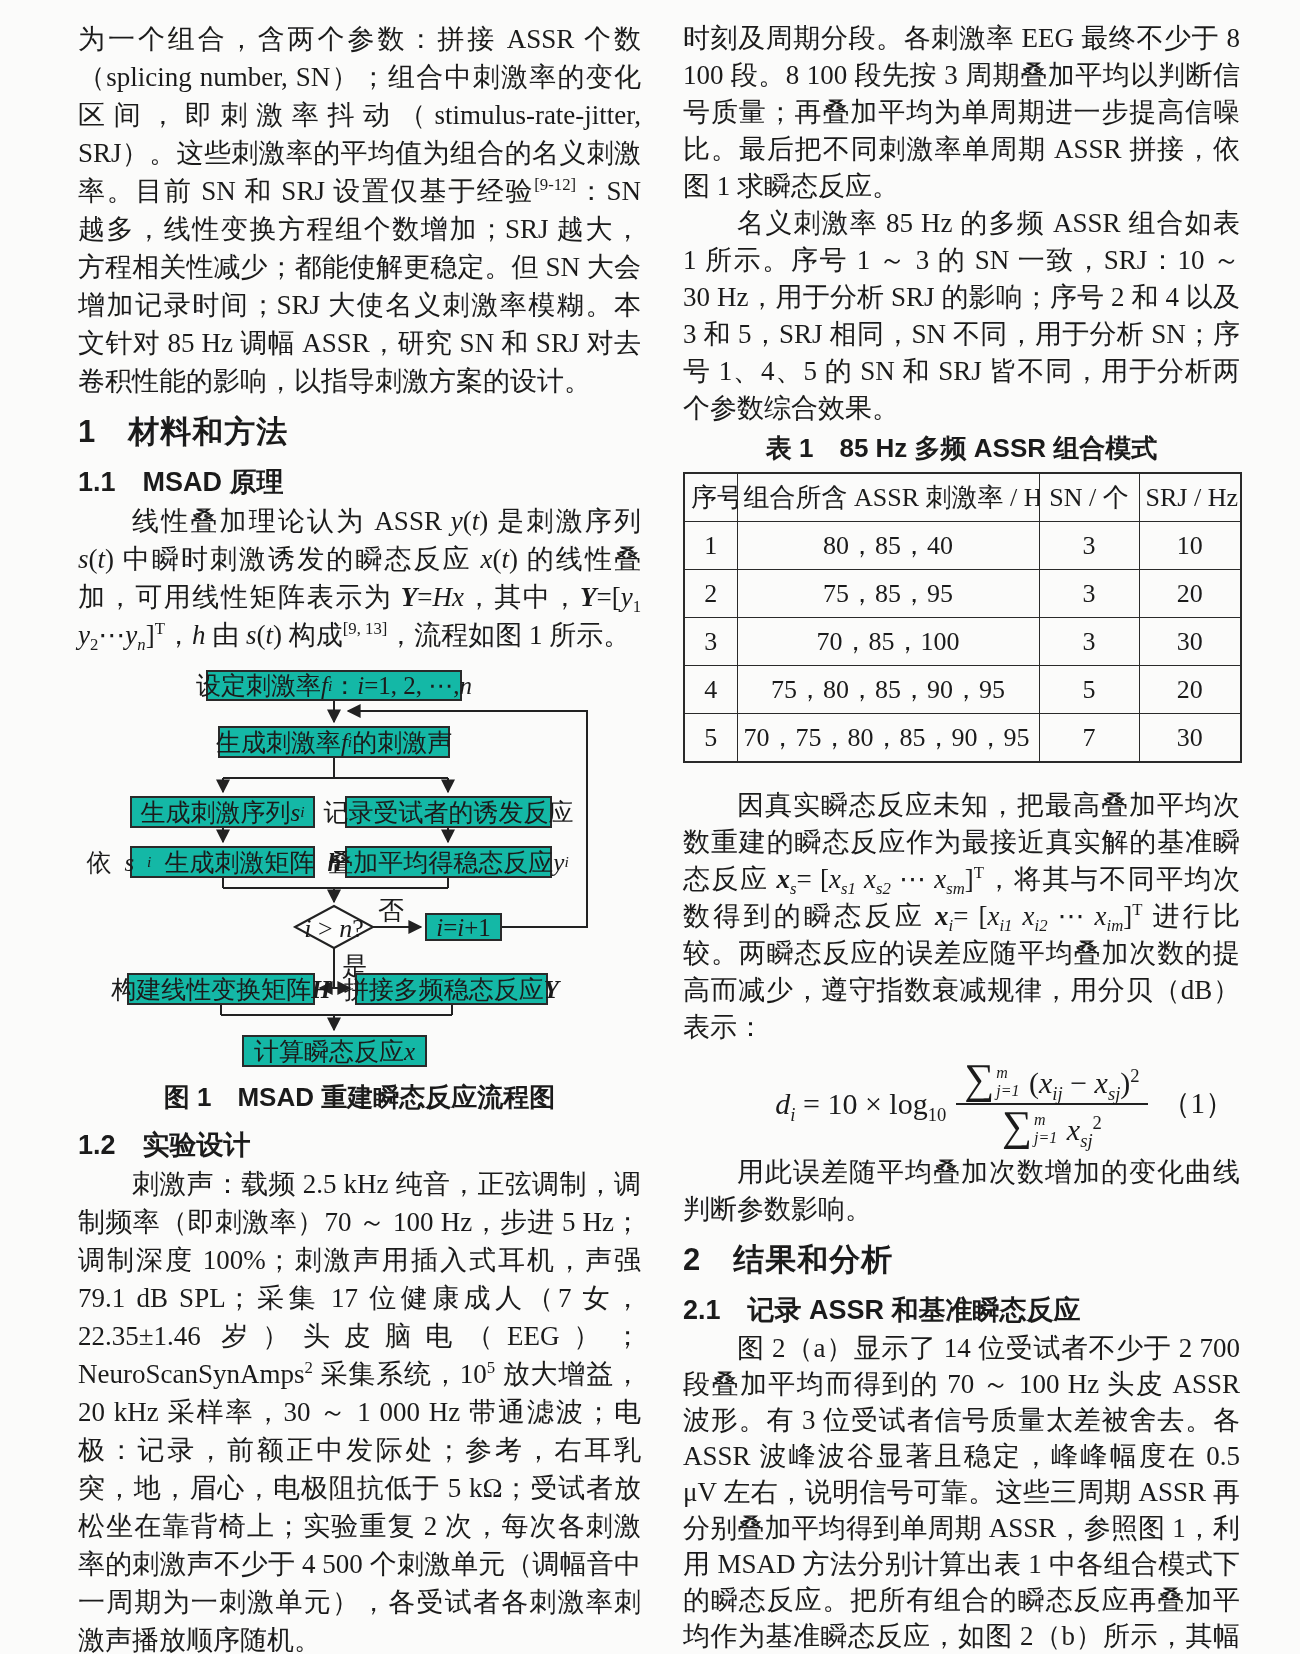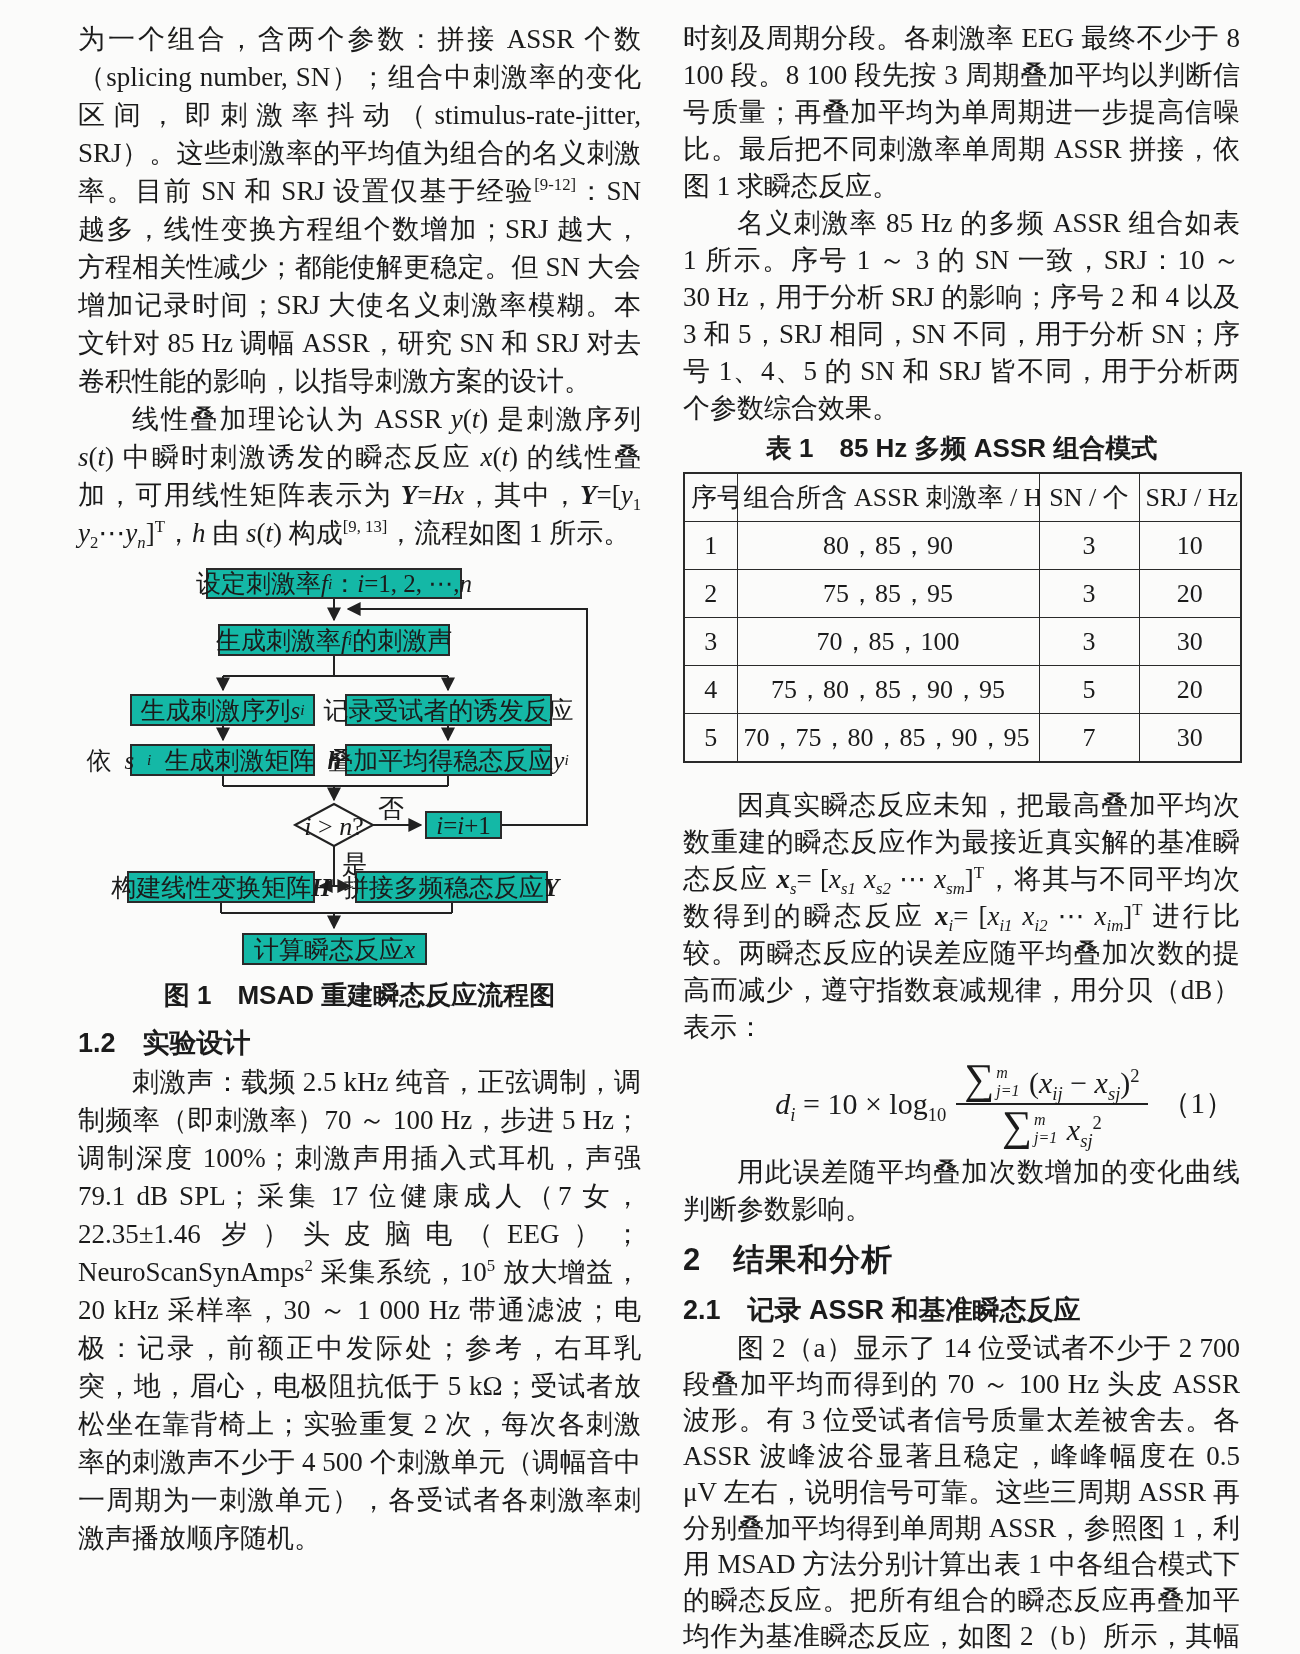--- a/index.html
+++ b/index.html
@@ -71,21 +71,23 @@
 </style>
 </head>
 <body>
 
 <div class="page">
 
   <div class="col col-left">
 
     <p class="body" style="margin-top:20px;">为一个组合，含两个参数：拼接 ASSR 个数（splicing number, SN）；组合中刺激率的变化区间，即刺激率抖动（stimulus-rate-jitter, SRJ）。这些刺激率的平均值为组合的名义刺激率。目前 SN 和 SRJ 设置仅基于经验<sup>[9-12]</sup>：SN 越多，线性变换方程组个数增加；SRJ 越大，方程相关性减少；都能使解更稳定。但 SN 大会增加记录时间；SRJ 大使名义刺激率模糊。本文针对 85 Hz 调幅 ASSR，研究 SN 和 SRJ 对去卷积性能的影响，以指导刺激方案的设计。</p>
 
-
+    <h2 class="sec-h">1　材料和方法</h2>
+
+    <h3 class="sub-h">1.1　MSAD 原理</h3>
 
     <p class="body indent">线性叠加理论认为 ASSR <span class="it">y</span>(<span class="it">t</span>) 是刺激序列 <span class="it">s</span>(<span class="it">t</span>) 中瞬时刺激诱发的瞬态反应 <span class="it">x</span>(<span class="it">t</span>) 的线性叠加，可用线性矩阵表示为 <span class="bi">Y</span>=<span class="it">Hx</span>，其中，<span class="bi">Y</span>=[<span class="it">y</span><sub>1</sub>  <span class="it">y</span><sub>2</sub>⋯<span class="it">y</span><sub class="it">n</sub>]<sup>T</sup>，<span class="it">h</span> 由 <span class="it">s</span>(<span class="it">t</span>) 构成<sup>[9, 13]</sup>，流程如图 1 所示。</p>
 
     <div class="figure">
       <div class="fc">
         <svg width="563" height="412" viewBox="0 0 563 412">
           <defs>
             <marker id="ah" viewBox="0 0 10 10" refX="9" refY="5" markerWidth="7" markerHeight="7" orient="auto-start-reverse">
               <path d="M0,0 L10,5 L0,10 z" fill="#222"></path>
             </marker>
@@ -157,21 +159,21 @@
         <tr>
           <th>序号</th>
           <th>组合所含 ASSR 刺激率 / Hz</th>
           <th>SN / 个</th>
           <th>SRJ / Hz</th>
         </tr>
       </thead>
       <tbody>
         <tr>
           <td>1</td>
-          <td>80，85，90</td>
+          <td>80，85，40</td>
           <td>3</td>
           <td>10</td>
         </tr>
         <tr>
           <td>2</td>
           <td>75，85，95</td>
           <td>3</td>
           <td>20</td>
         </tr>
         <tr>

